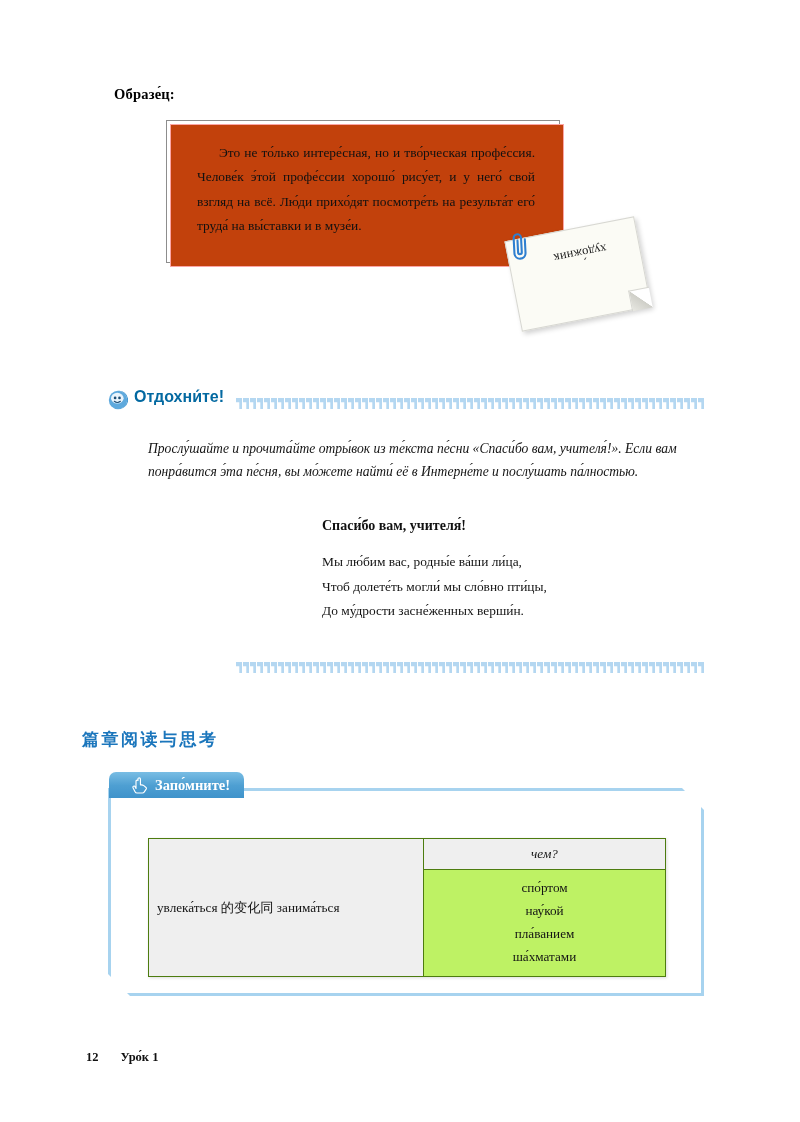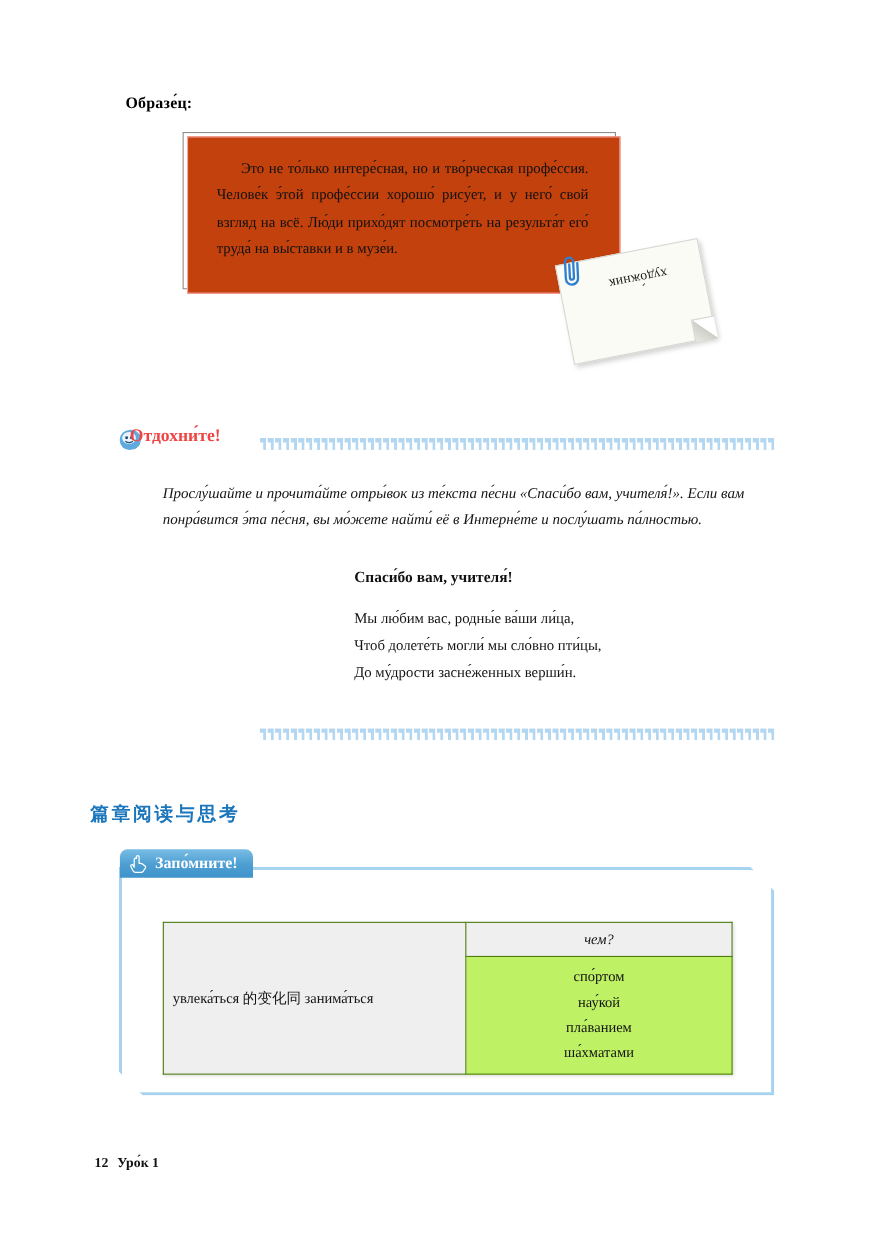--- a/index.html
+++ b/index.html
@@ -125,26 +125,26 @@
   }
   .relax-icon {
     position: absolute;
     left: 0px;
     top: 2px;
     width: 20px;
     height: 20px;
   }
   .relax-title {
     position: absolute;
-    left: 10px;
+    left: 26px;
     top: 0px;
-    font-family: Liberation Serif, serif;
+    font-family: Liberation Sans, sans-serif;
     font-weight: bold;
     font-size: 16px;
-    color: #ef4444;
+    color: #0369a1;
     white-space: nowrap;
   }
   .saw-row { position:absolute; height: 11px; display:flex; gap:1px; }
   .saw-tooth-el {
     width: 6px; height: 11px;
     background: #b4d7f1;
     clip-path: polygon(0 0, 100% 0, 100% 100%, 55% 100%, 55% 38%, 0 38%);
   }
   .saw-divider-top { left: 236px; top: 398px; }
   .saw-divider-bottom { left: 236px; top: 662px; }
@@ -229,21 +229,21 @@
       100% 100%,
       21px 100%,
       0 calc(100% - 21px)
     );
   }
   .remember-tab {
     position: absolute;
     left: 1px;
     top: -16px;
     height: 26px;
-    padding: 0 14px 0 8px;
+    padding: 0 14px 0 22px;
     display: flex;
     align-items: center;
     gap: 7px;
     background: linear-gradient(to bottom, #79bde4 0%, #4e9fd2 52%, #3f93cb 100%);
     border-radius: 7px 7px 0 0;
     box-sizing: border-box;
   }
   .remember-tab-label {
     font-family: "Liberation Serif", serif;
     font-weight: bold;
@@ -298,21 +298,21 @@
   
   .footer {
     position: absolute;
     left: 86px;
     top: 1050px;
     font-family: "Liberation Serif", serif;
     font-weight: bold;
     font-size: 12.5px;
     color: #111;
   }
-  .footer .pg { margin-right: 8px; text-align: right; }
+  .footer .pg { margin-right: 22px; text-align: right; }
 </style>
 </head>
 <body>
 
 <div class="sample-heading">Образе́ц:</div>
 
 <div class="example-wrap">
   <div class="example-box-shadow"></div>
   <div class="example-box">
     <div class="example-text">Это не то́лько интере́сная, но и тво́рческая профе́ссия. Челове́к э́той профе́ссии хорошо́ рису́ет, и у него́ свой взгляд на всё. Лю́ди прихо́дят посмотре́ть на результа́т его́ труда́ на вы́ставки и в музе́и.</div>

